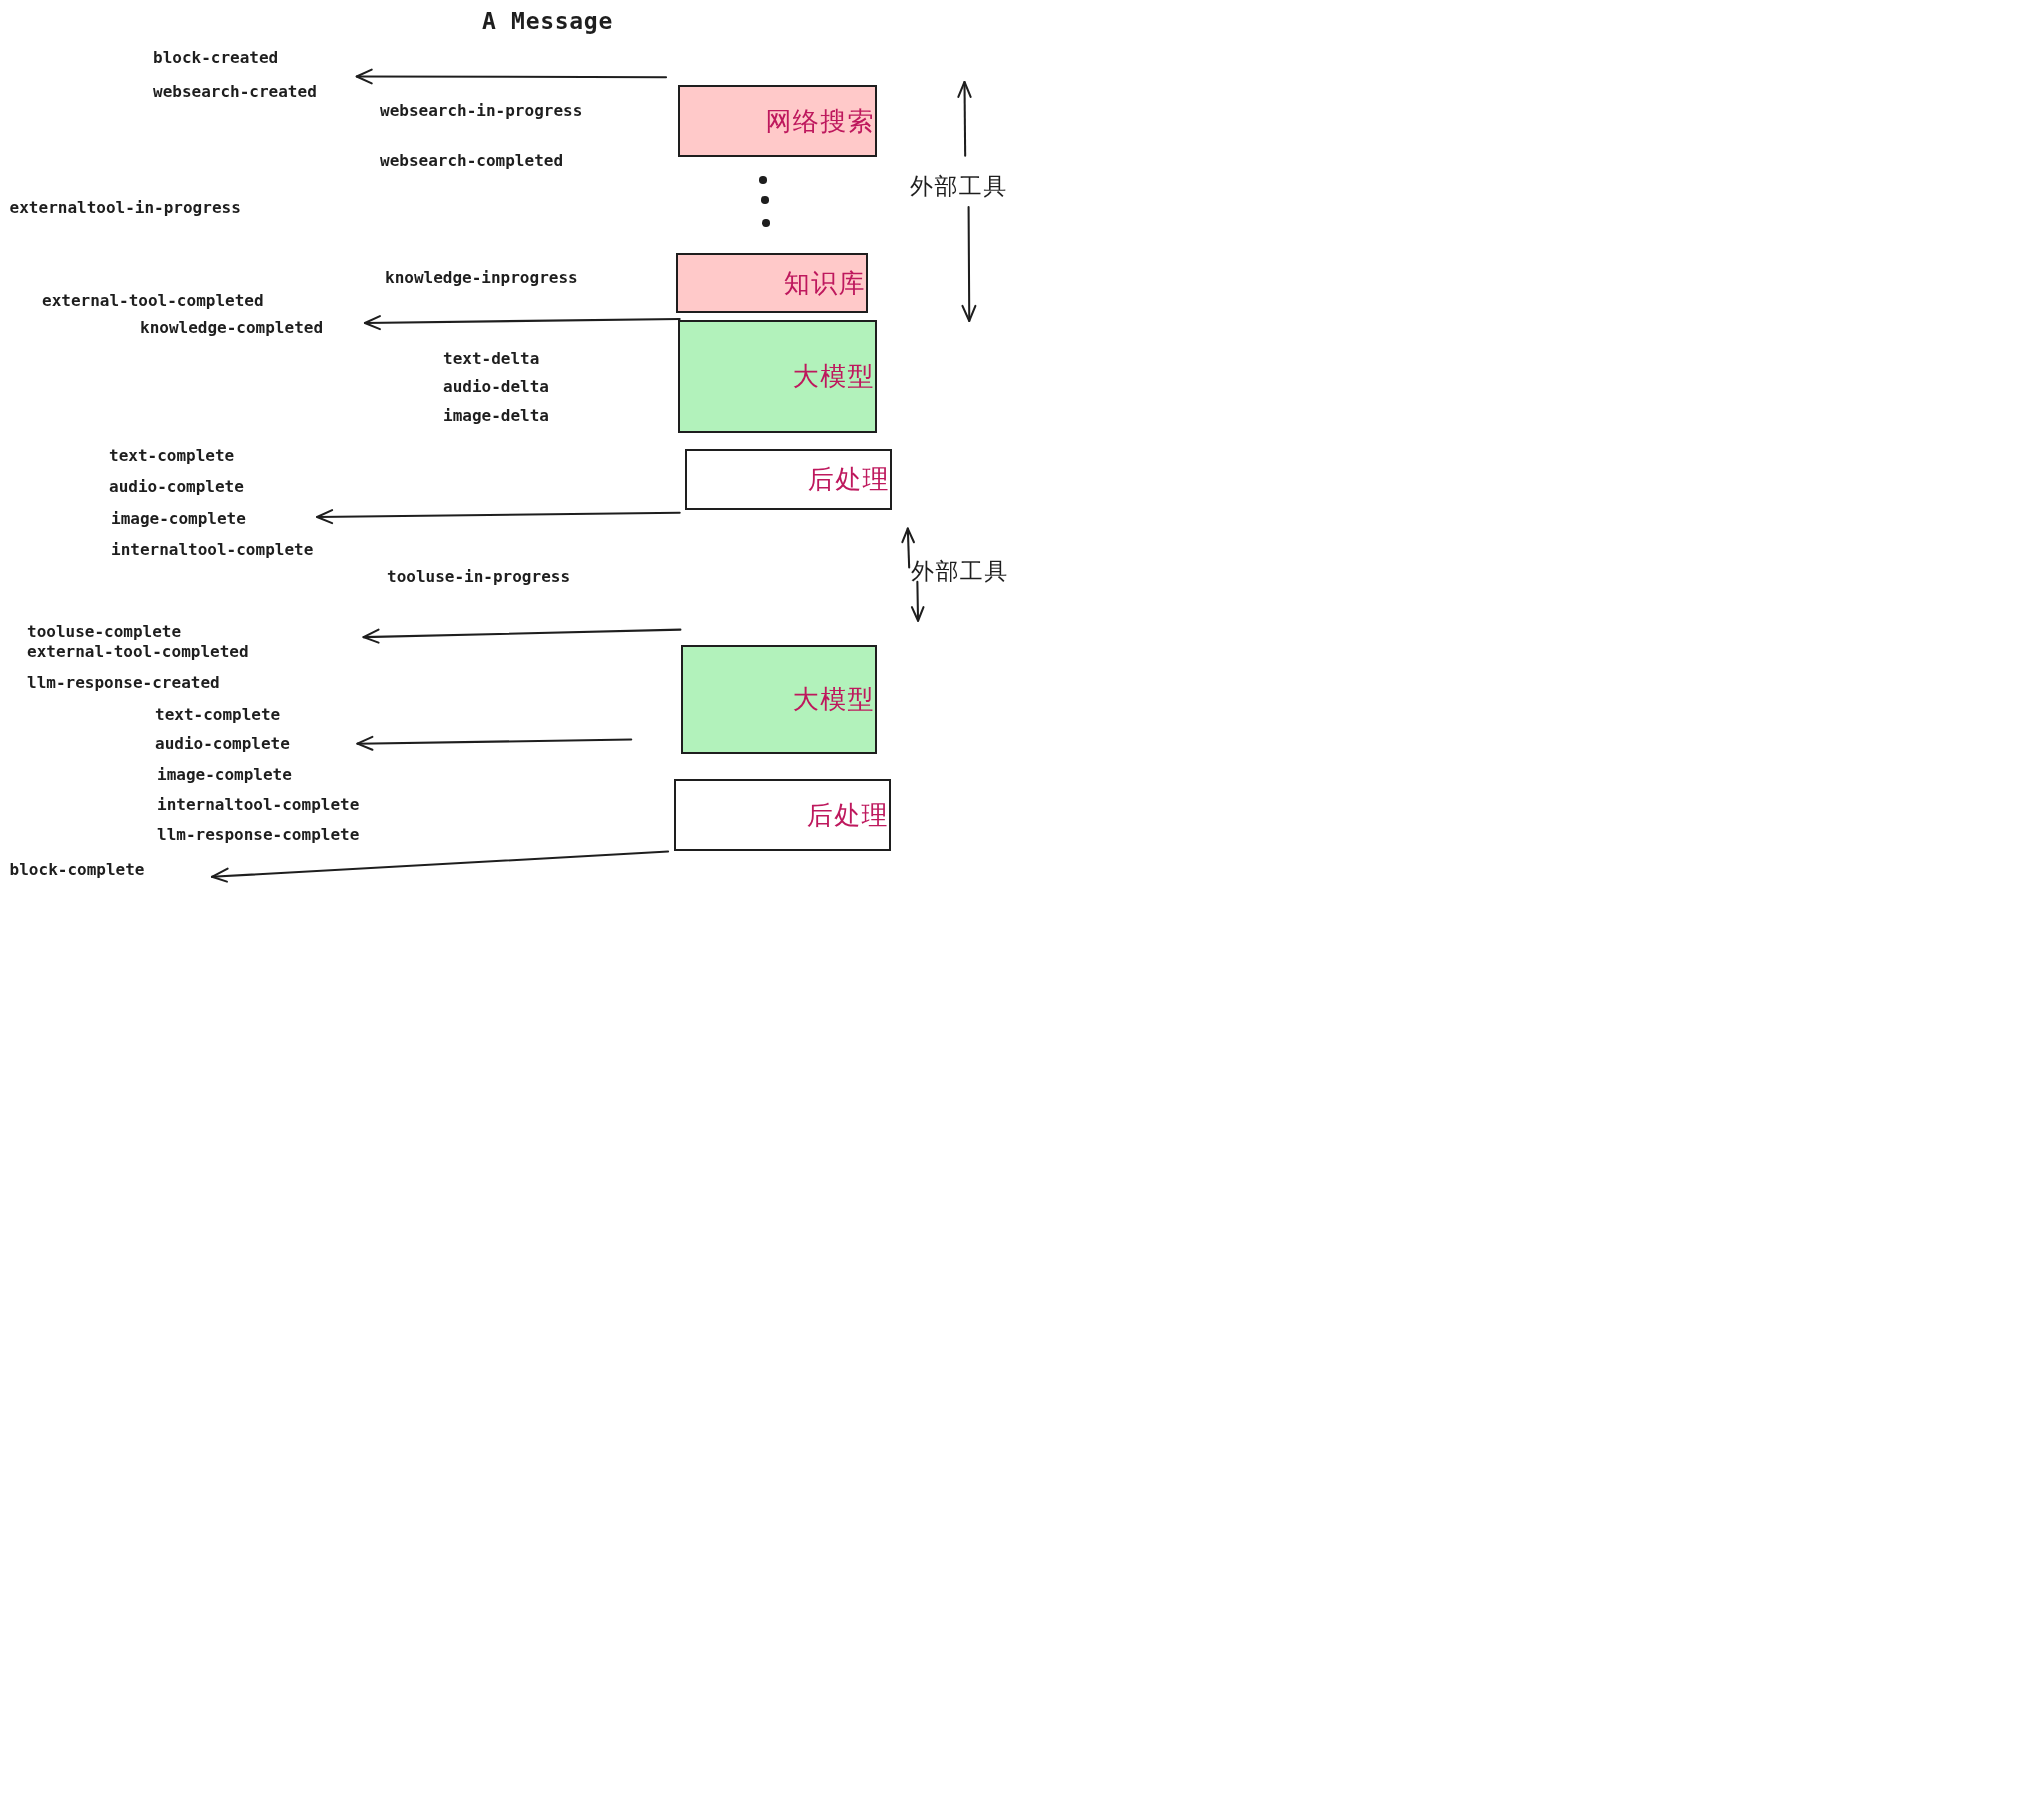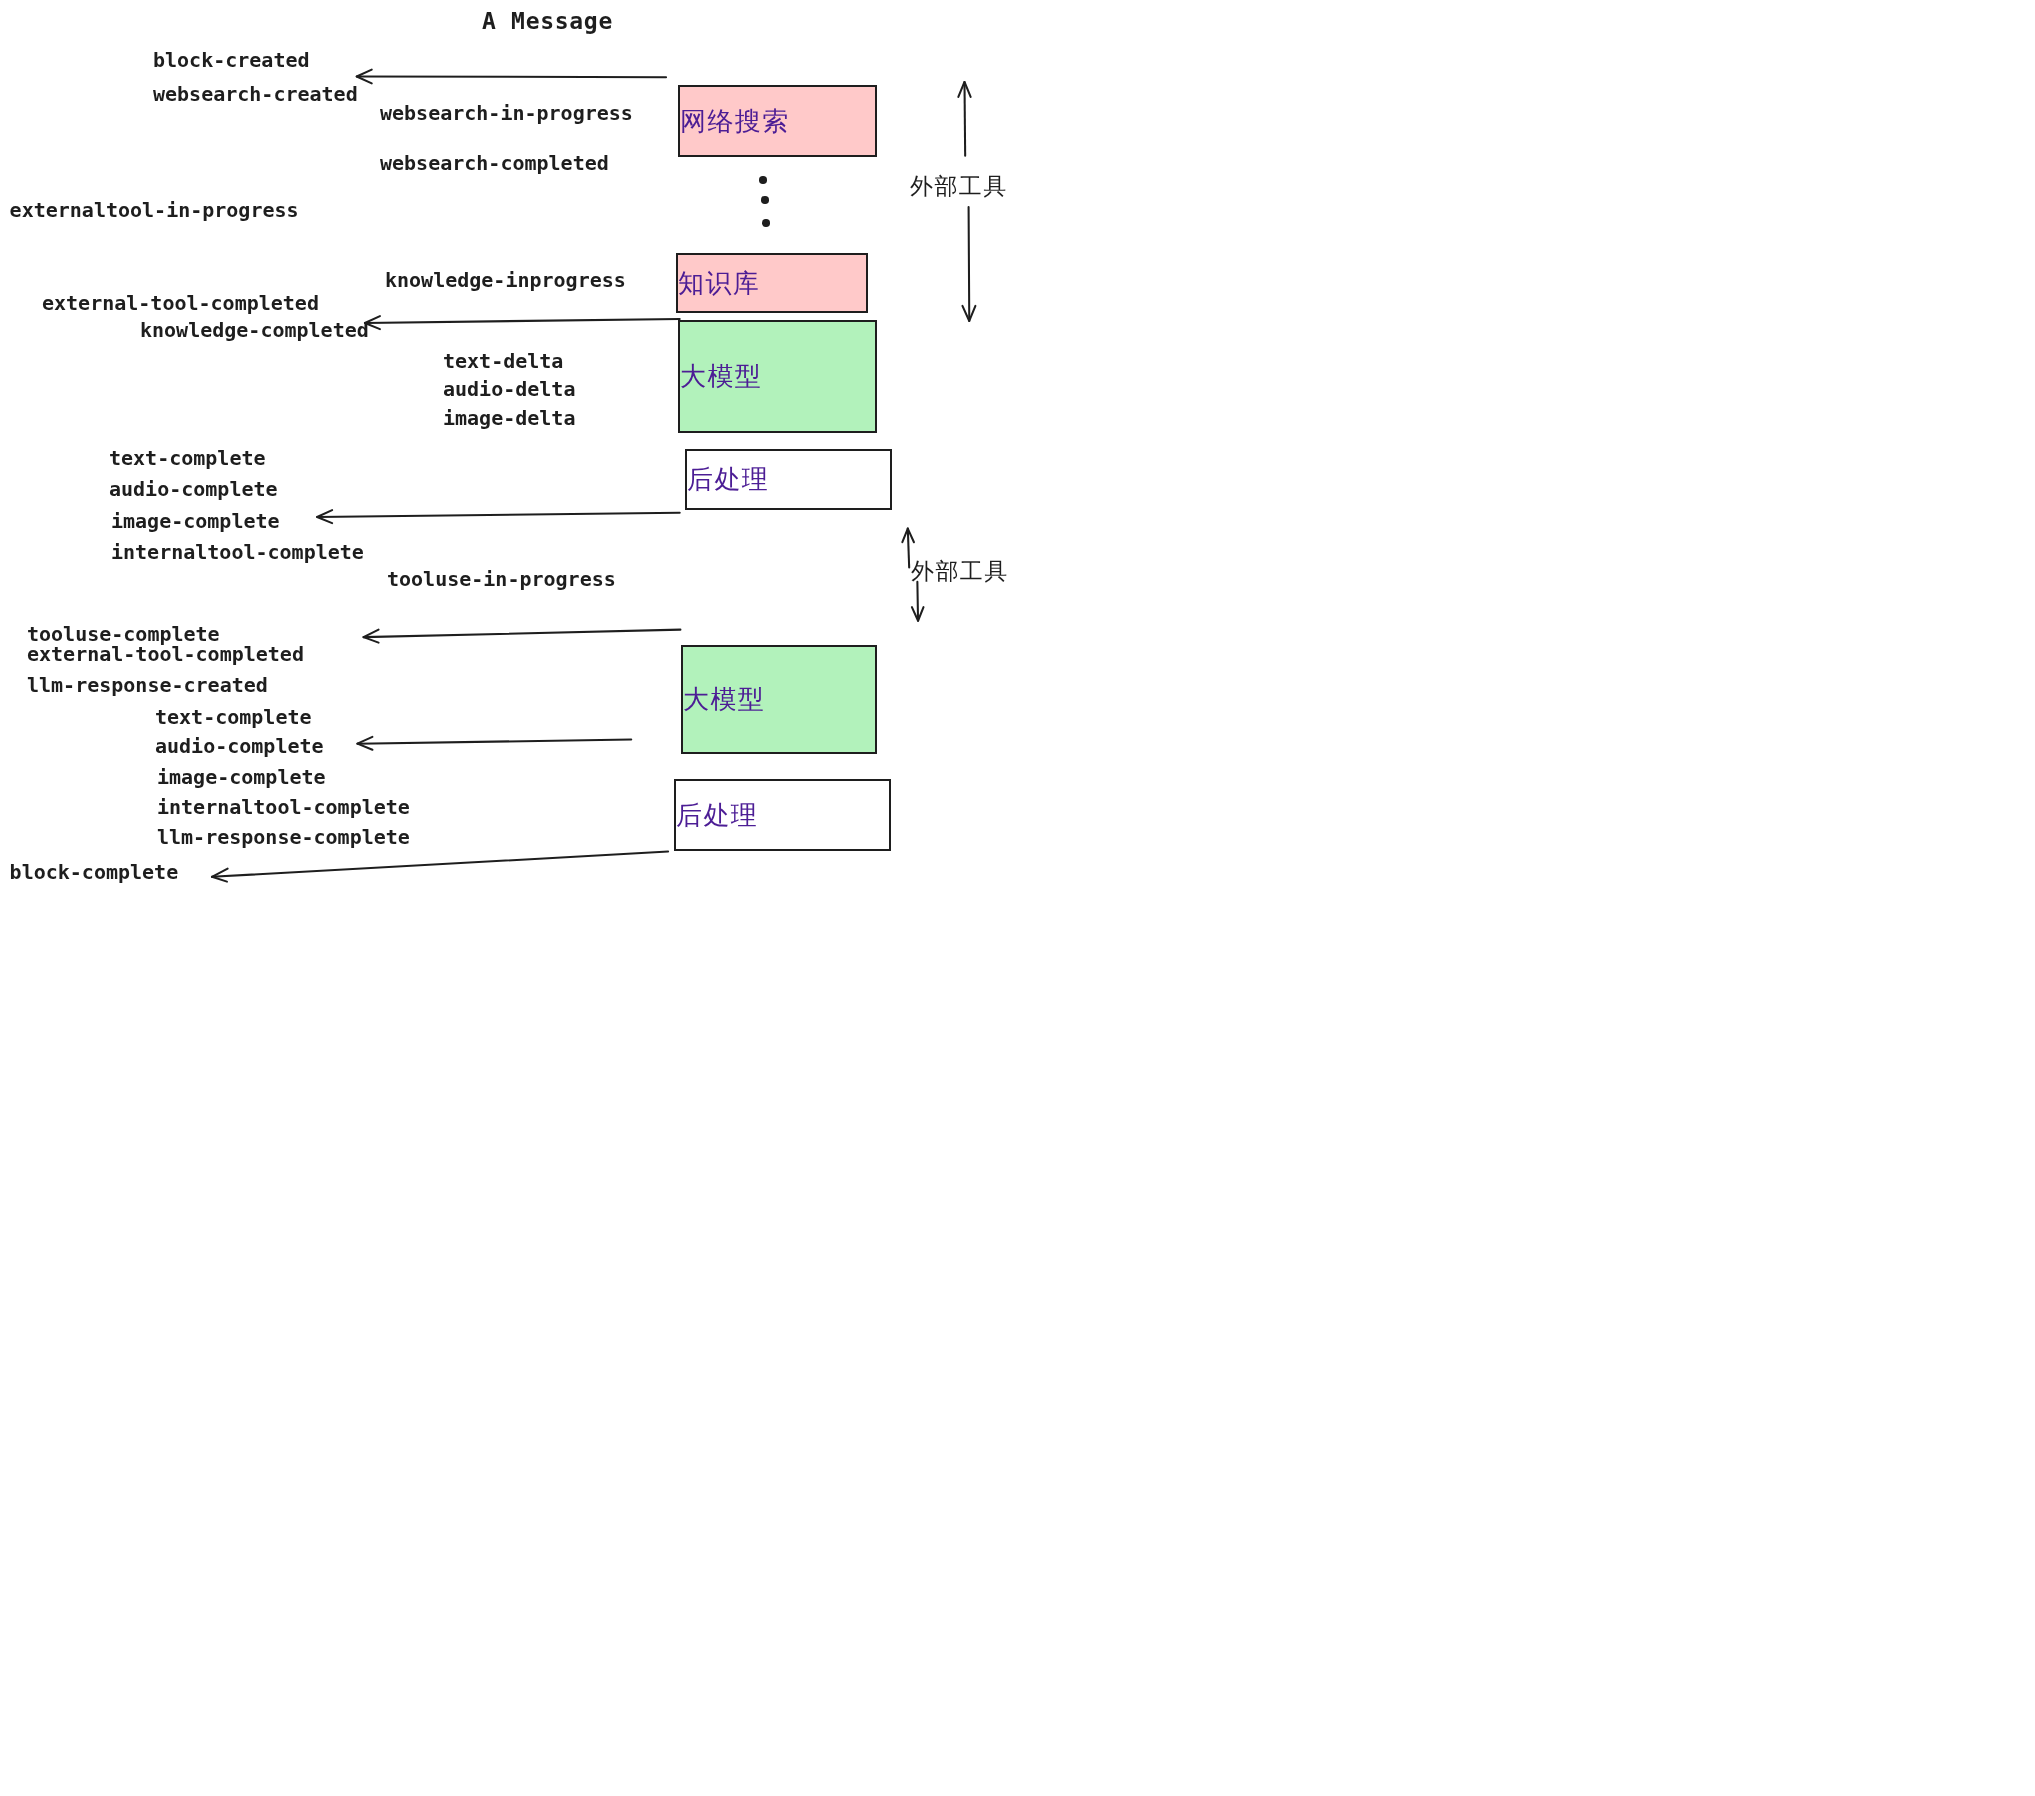--- a/index.html
+++ b/index.html
@@ -13,36 +13,36 @@
   }
   .title{
     position:absolute;
     font-size:23px;
     font-weight:bold;
     letter-spacing:0.7px;
     white-space:nowrap;
   }
   .ev{
     position:absolute;
-    font-size:20px;
+    font-size:16px;
     font-weight:bold;
     letter-spacing:0px;
     white-space:nowrap;
     line-height:1.1;
   }
   .box{
     position:absolute;
     border:2px solid #1e1e1e;
     display:flex;
     align-items:center;
-    justify-content:flex-start;
+    justify-content:flex-end;
     box-sizing:border-box;
     font-family:"DejaVu Sans","Liberation Sans",sans-serif;
     font-size:26px;
-    color:#4c1d95;
+    color:#be185d;
     letter-spacing:1.4px;
     white-space:nowrap;
   }
   .box.mono{
     font-family:"DejaVu Sans Mono","Liberation Mono",monospace;
     font-size:22px;
     font-weight:bold;
     letter-spacing:0.7px;
   }
   .side-label{

